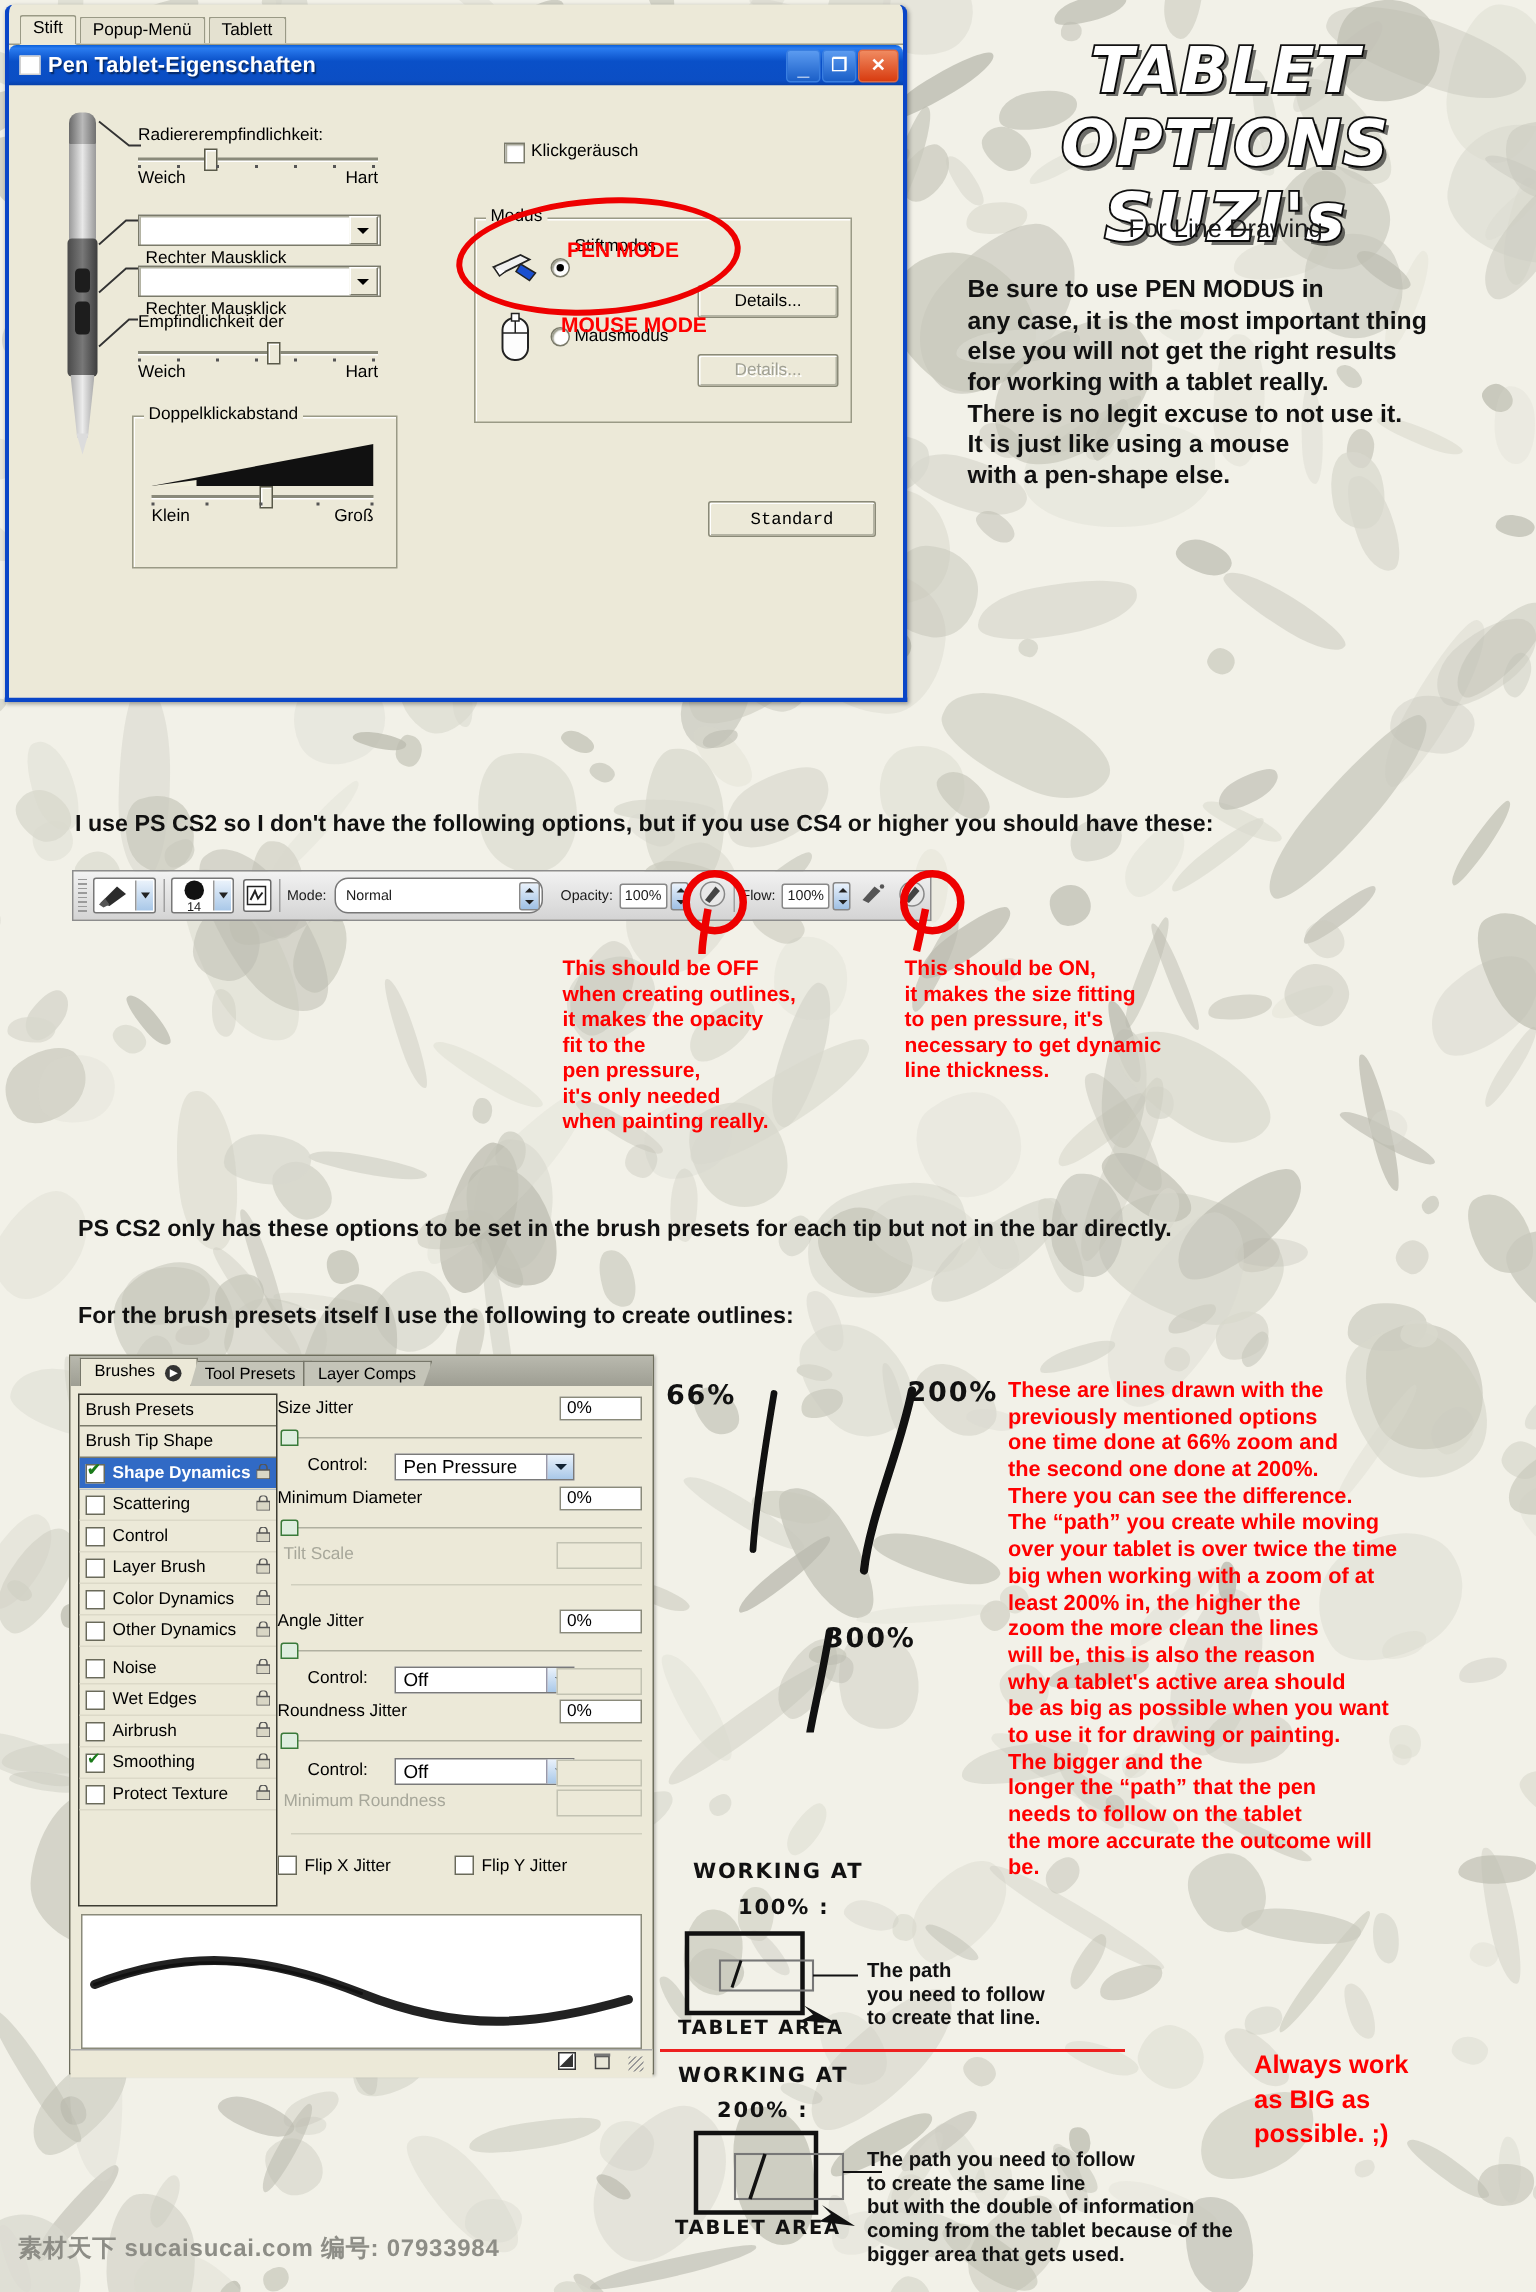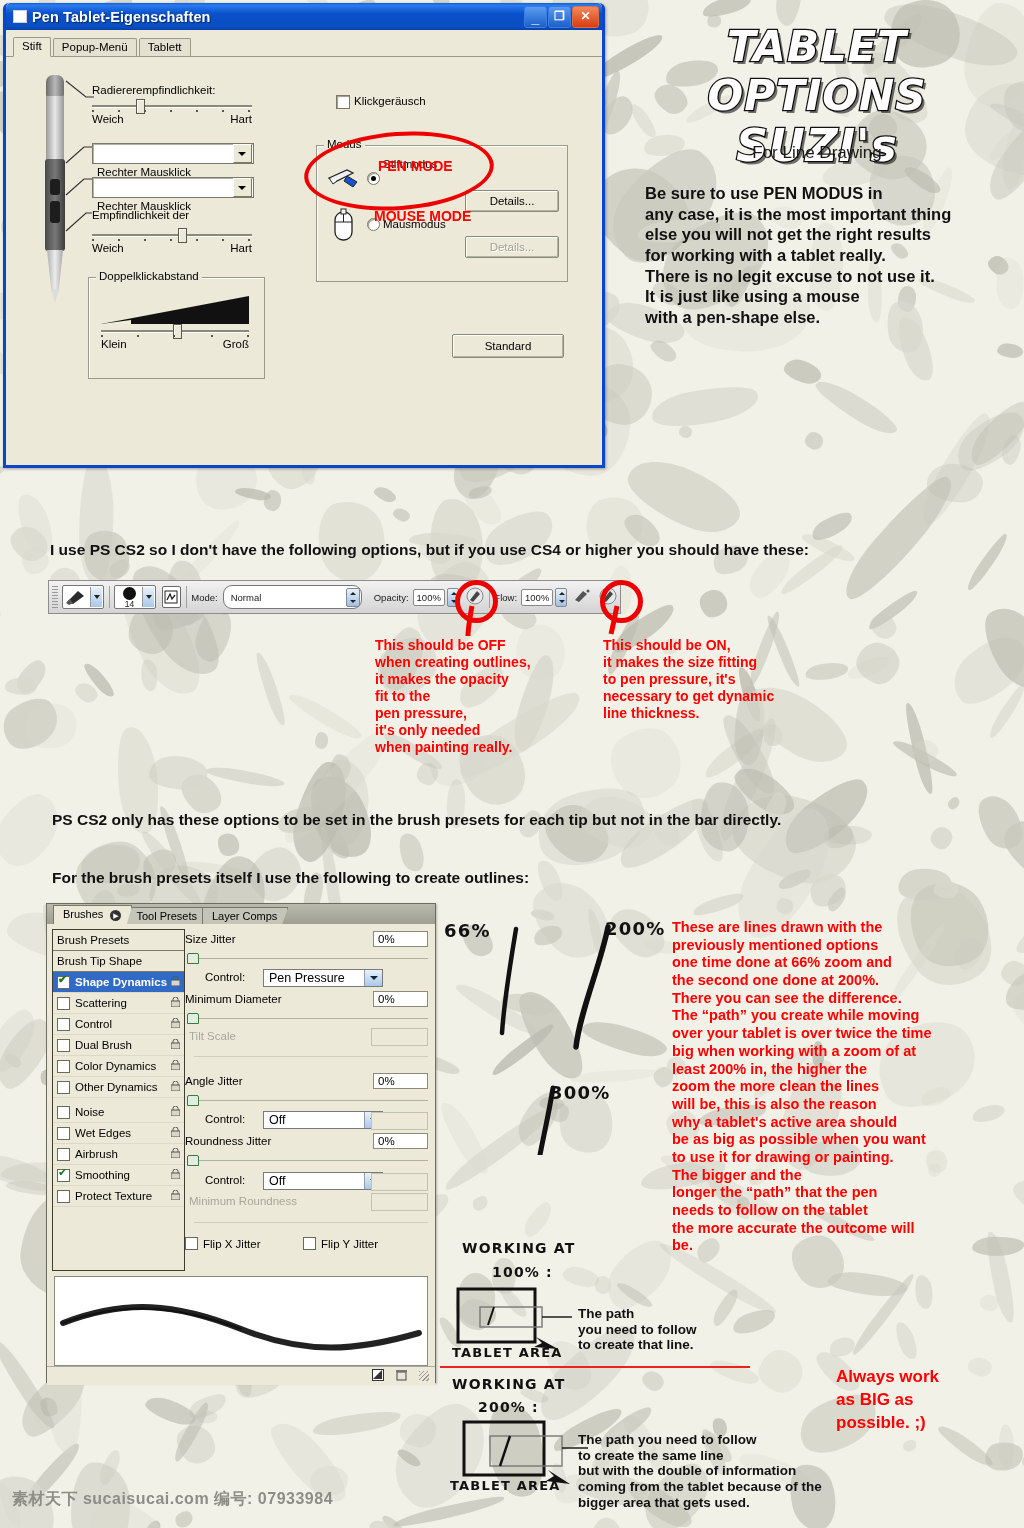--- a/index.html
+++ b/index.html
@@ -660,38 +660,38 @@
     <div class="blot " style="width: 89.1164px; height: 18.4379px; left: 311.529px; top: 1414.36px; transform: rotate(170.814deg); opacity: 0.56;"></div>
     <div class="blot d" style="width: 37.3244px; height: 26.8473px; left: 430.644px; top: 128.977px; transform: rotate(55.8143deg); opacity: 0.42;"></div>
     <div class="blot d" style="width: 18.8683px; height: 76.8427px; left: 578.356px; top: 1391.19px; transform: rotate(61.1289deg); opacity: 0.69;"></div>
     <div class="blot d" style="width: 13.1708px; height: 11.0353px; left: 736.514px; top: 1197.07px; transform: rotate(36.3785deg); opacity: 0.59;"></div>
     <div class="blot l" style="width: 119.024px; height: 77.6167px; left: 348.714px; top: 33.4836px; transform: rotate(86.1558deg); opacity: 0.5;"></div>
     <div class="blot d" style="width: 19.3387px; height: 12.1079px; left: 890.241px; top: 245.388px; transform: rotate(40.3511deg); opacity: 0.57;"></div>
   </div>
 
 <div id="dialog" class="layer">
 
+  <div id="tabstrip">
+    <div class="tab active">Stift</div>
+    <div class="tab">Popup-Menü</div>
+    <div class="tab">Tablett</div>
+  </div>
+
   <div id="titlebar">
     <div class="tb-icon"></div>
     <div class="tb-text">Pen Tablet-Eigenschaften</div>
     <div class="winbtn min">
         <span>_</span>
       </div>
     <div class="winbtn">
         <span>❐</span>
       </div>
     <div class="winbtn close">
         <span>✕</span>
       </div>
-  </div>
-
-  <div id="tabstrip">
-    <div class="tab active">Stift</div>
-    <div class="tab">Popup-Menü</div>
-    <div class="tab">Tablett</div>
   </div>
 
   <div id="dlgbody">
 
     <div class="pen">
       <div class="b1"></div>
         <div class="b2"></div>
         <div class="b3"></div>
         <div class="b4"></div>
       <div class="sw" style="top:104px;height:16px;"></div>
@@ -799,21 +799,21 @@
       </svg>
       <div class="radio" style="left:50px;top:72px;"></div>
       <div class="fld-label" style="position:absolute;left:66px;top:72px;">Mausmodus</div>
       <div class="xpbtn disabled" style="left:148px;top:90px;width:92px;height:20px;">Details...</div>
     </div>
 
     <div class="red-ann layer" style="left:372px;top:102px;">PEN MODE</div>
     <div class="red-ann layer" style="left:368px;top:152px;">MOUSE MODE</div>
     <div class="ellipse" style="left:298px;top:75px;width:182px;height:70px;transform:rotate(-4deg);"></div>
 
-    <div class="xpbtn" style="left:446px;top:277px;width:110px;height:22px;">Standard</div>
+    <div class="xpbtn" style="left:466px;top:277px;width:110px;height:22px;font-family:Liberation Mono, monospace;">Standard</div>
   </div>
 
 </div>
 
 <div id="hero-title" class="layer">
   <div id="g2" class="graffiti">TABLET OPTIONS</div>
   <div id="g1" class="graffiti">SUZI's</div>
 </div>
 <div id="hero-sub" class="layer">For Line Drawing</div>
 <div id="hero-body" class="layer" style="white-space:pre-line;">Be sure to use PEN MODUS in
@@ -950,21 +950,21 @@
       <div class="bp-row">
         <span class="bp-cb"></span>
         <span>Control</span>
         <span class="bp-lock"><svg width="9" height="10" viewBox="0 0 9 10">
               <rect x="0" y="4" width="9" height="6" fill="#d9d6c5" stroke="#555"></rect>
               <path d="M2 4 V2.5 A2.5 2.5 0 0 1 7 2.5 V4" fill="none" stroke="#555"></path>
             </svg></span>
       </div>
       <div class="bp-row">
         <span class="bp-cb"></span>
-        <span>Dual Brush</span>
+        <span>Layer Brush</span>
         <span class="bp-lock"><svg width="9" height="10" viewBox="0 0 9 10">
               <rect x="0" y="4" width="9" height="6" fill="#d9d6c5" stroke="#555"></rect>
               <path d="M2 4 V2.5 A2.5 2.5 0 0 1 7 2.5 V4" fill="none" stroke="#555"></path>
             </svg></span>
       </div>
       <div class="bp-row">
         <span class="bp-cb"></span>
         <span>Color Dynamics</span>
         <span class="bp-lock"><svg width="9" height="10" viewBox="0 0 9 10">
               <rect x="0" y="4" width="9" height="6" fill="#d9d6c5" stroke="#555"></rect>

